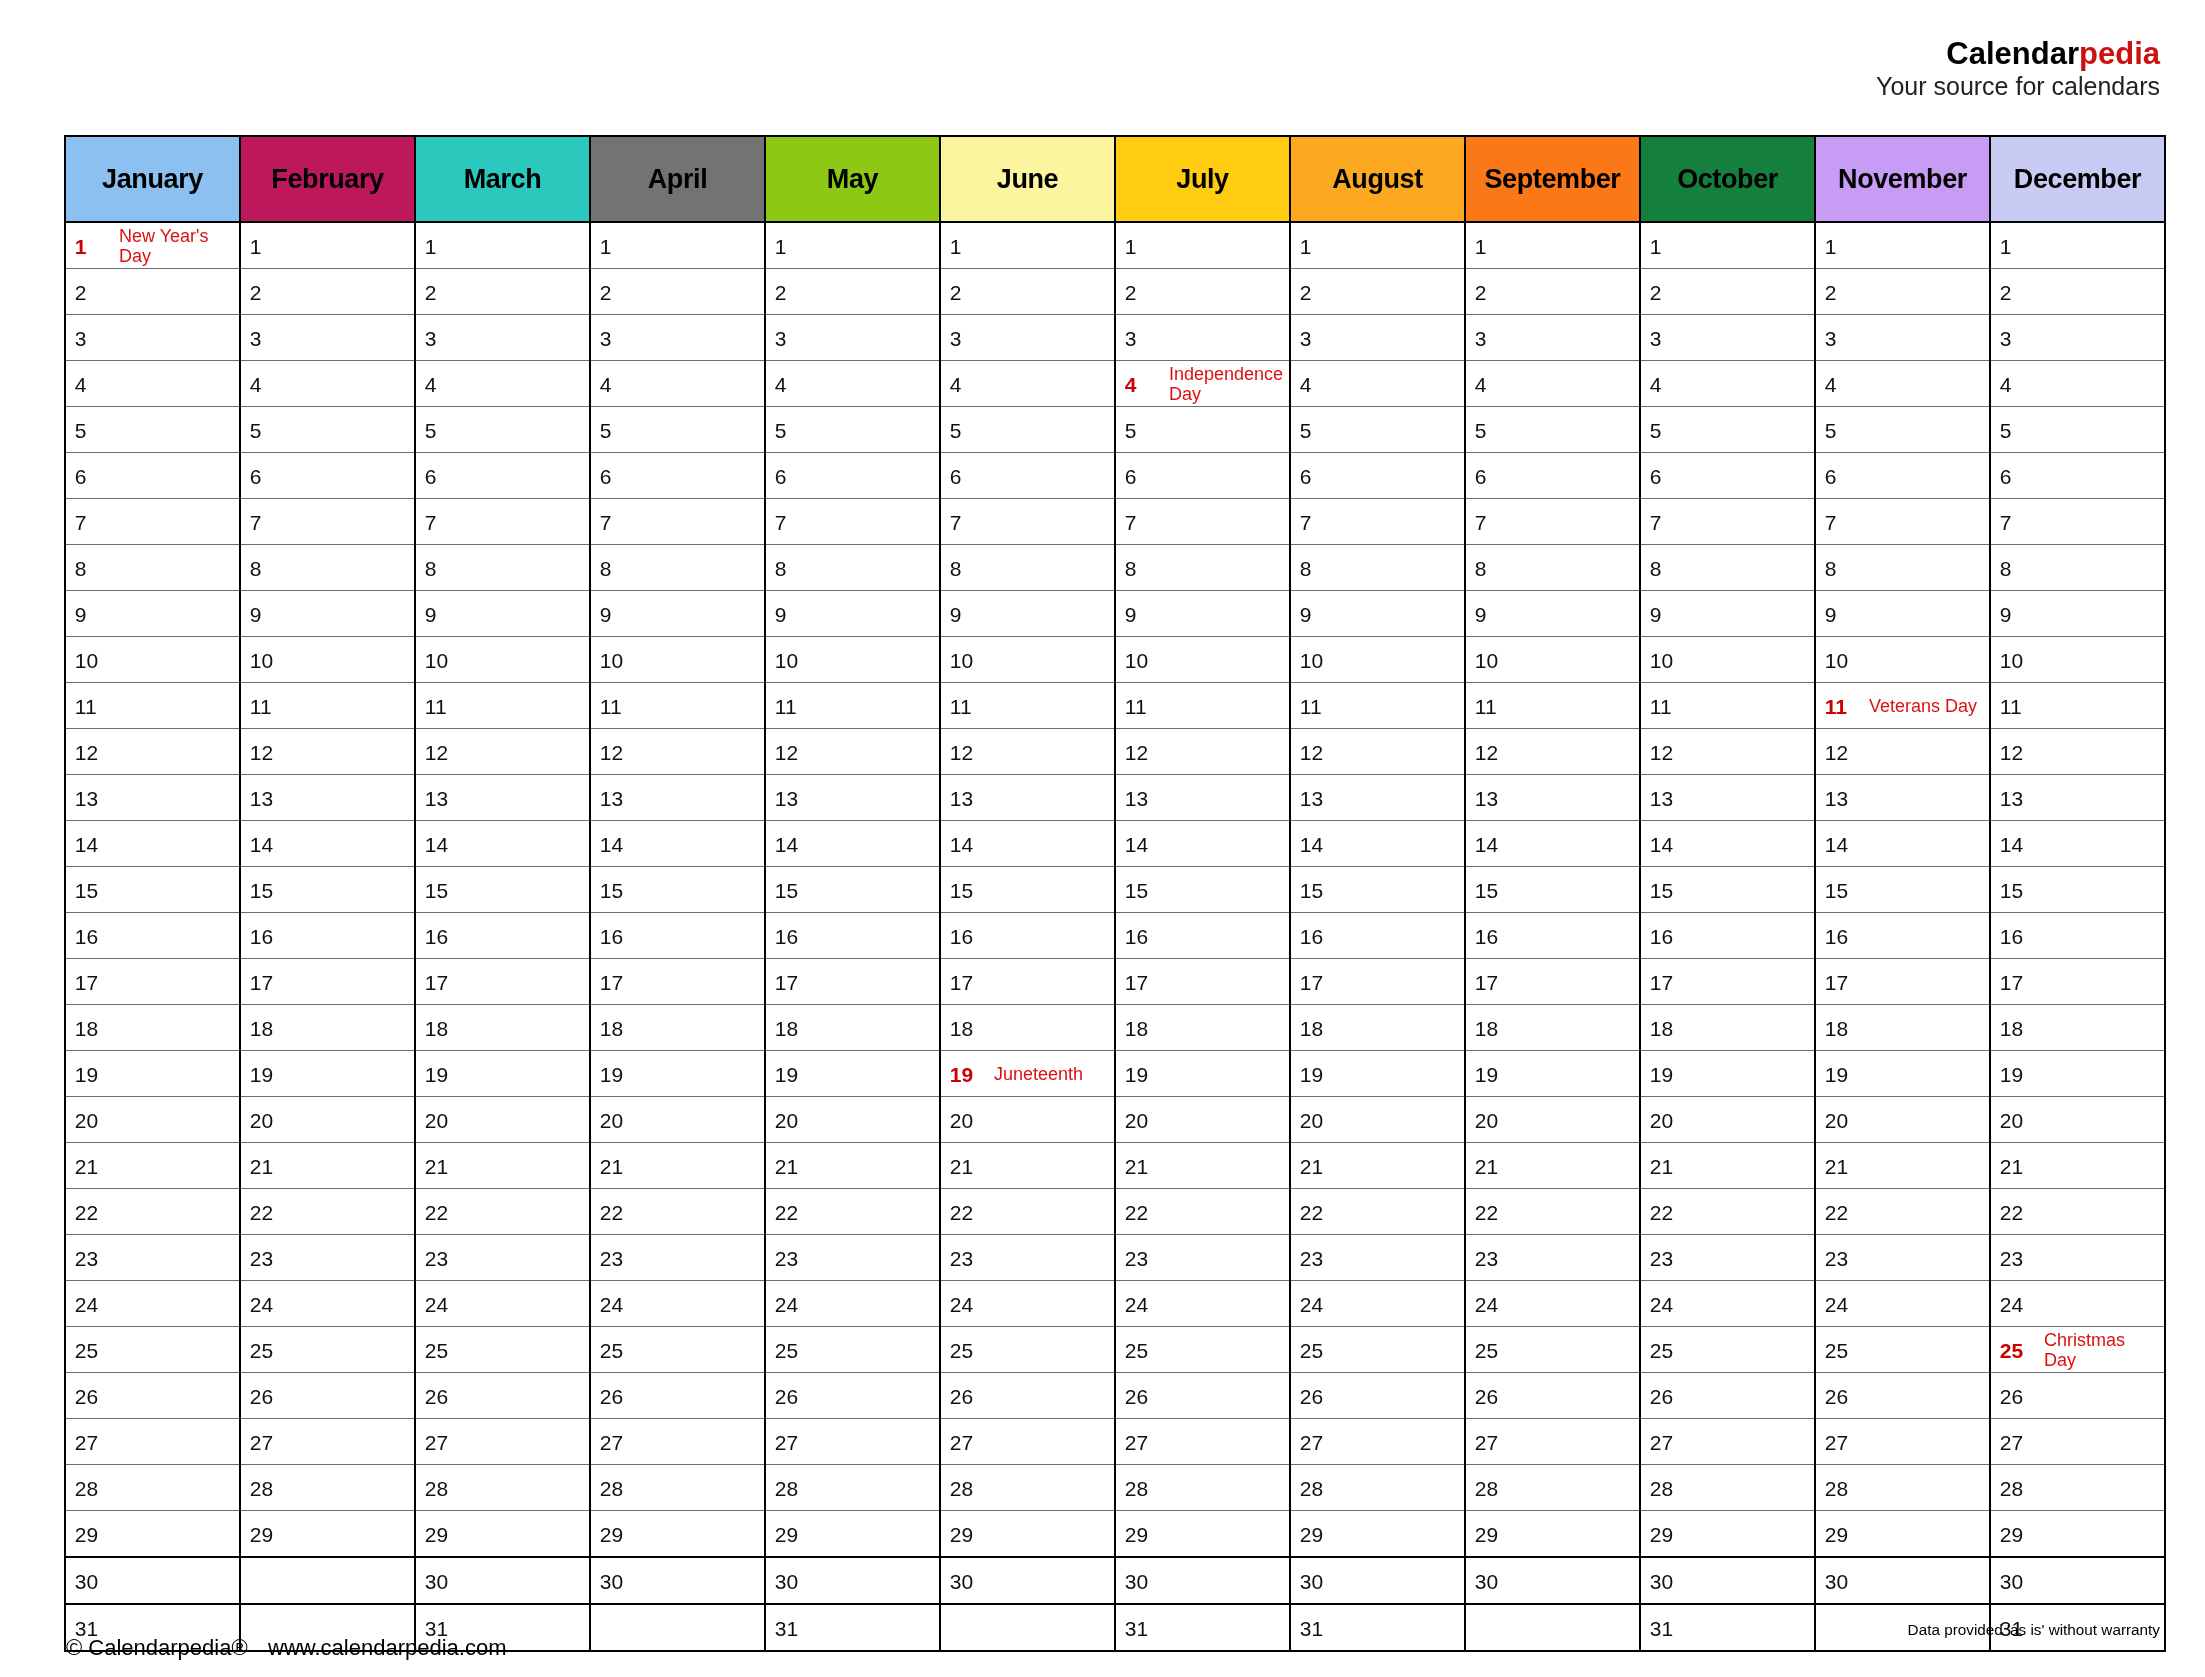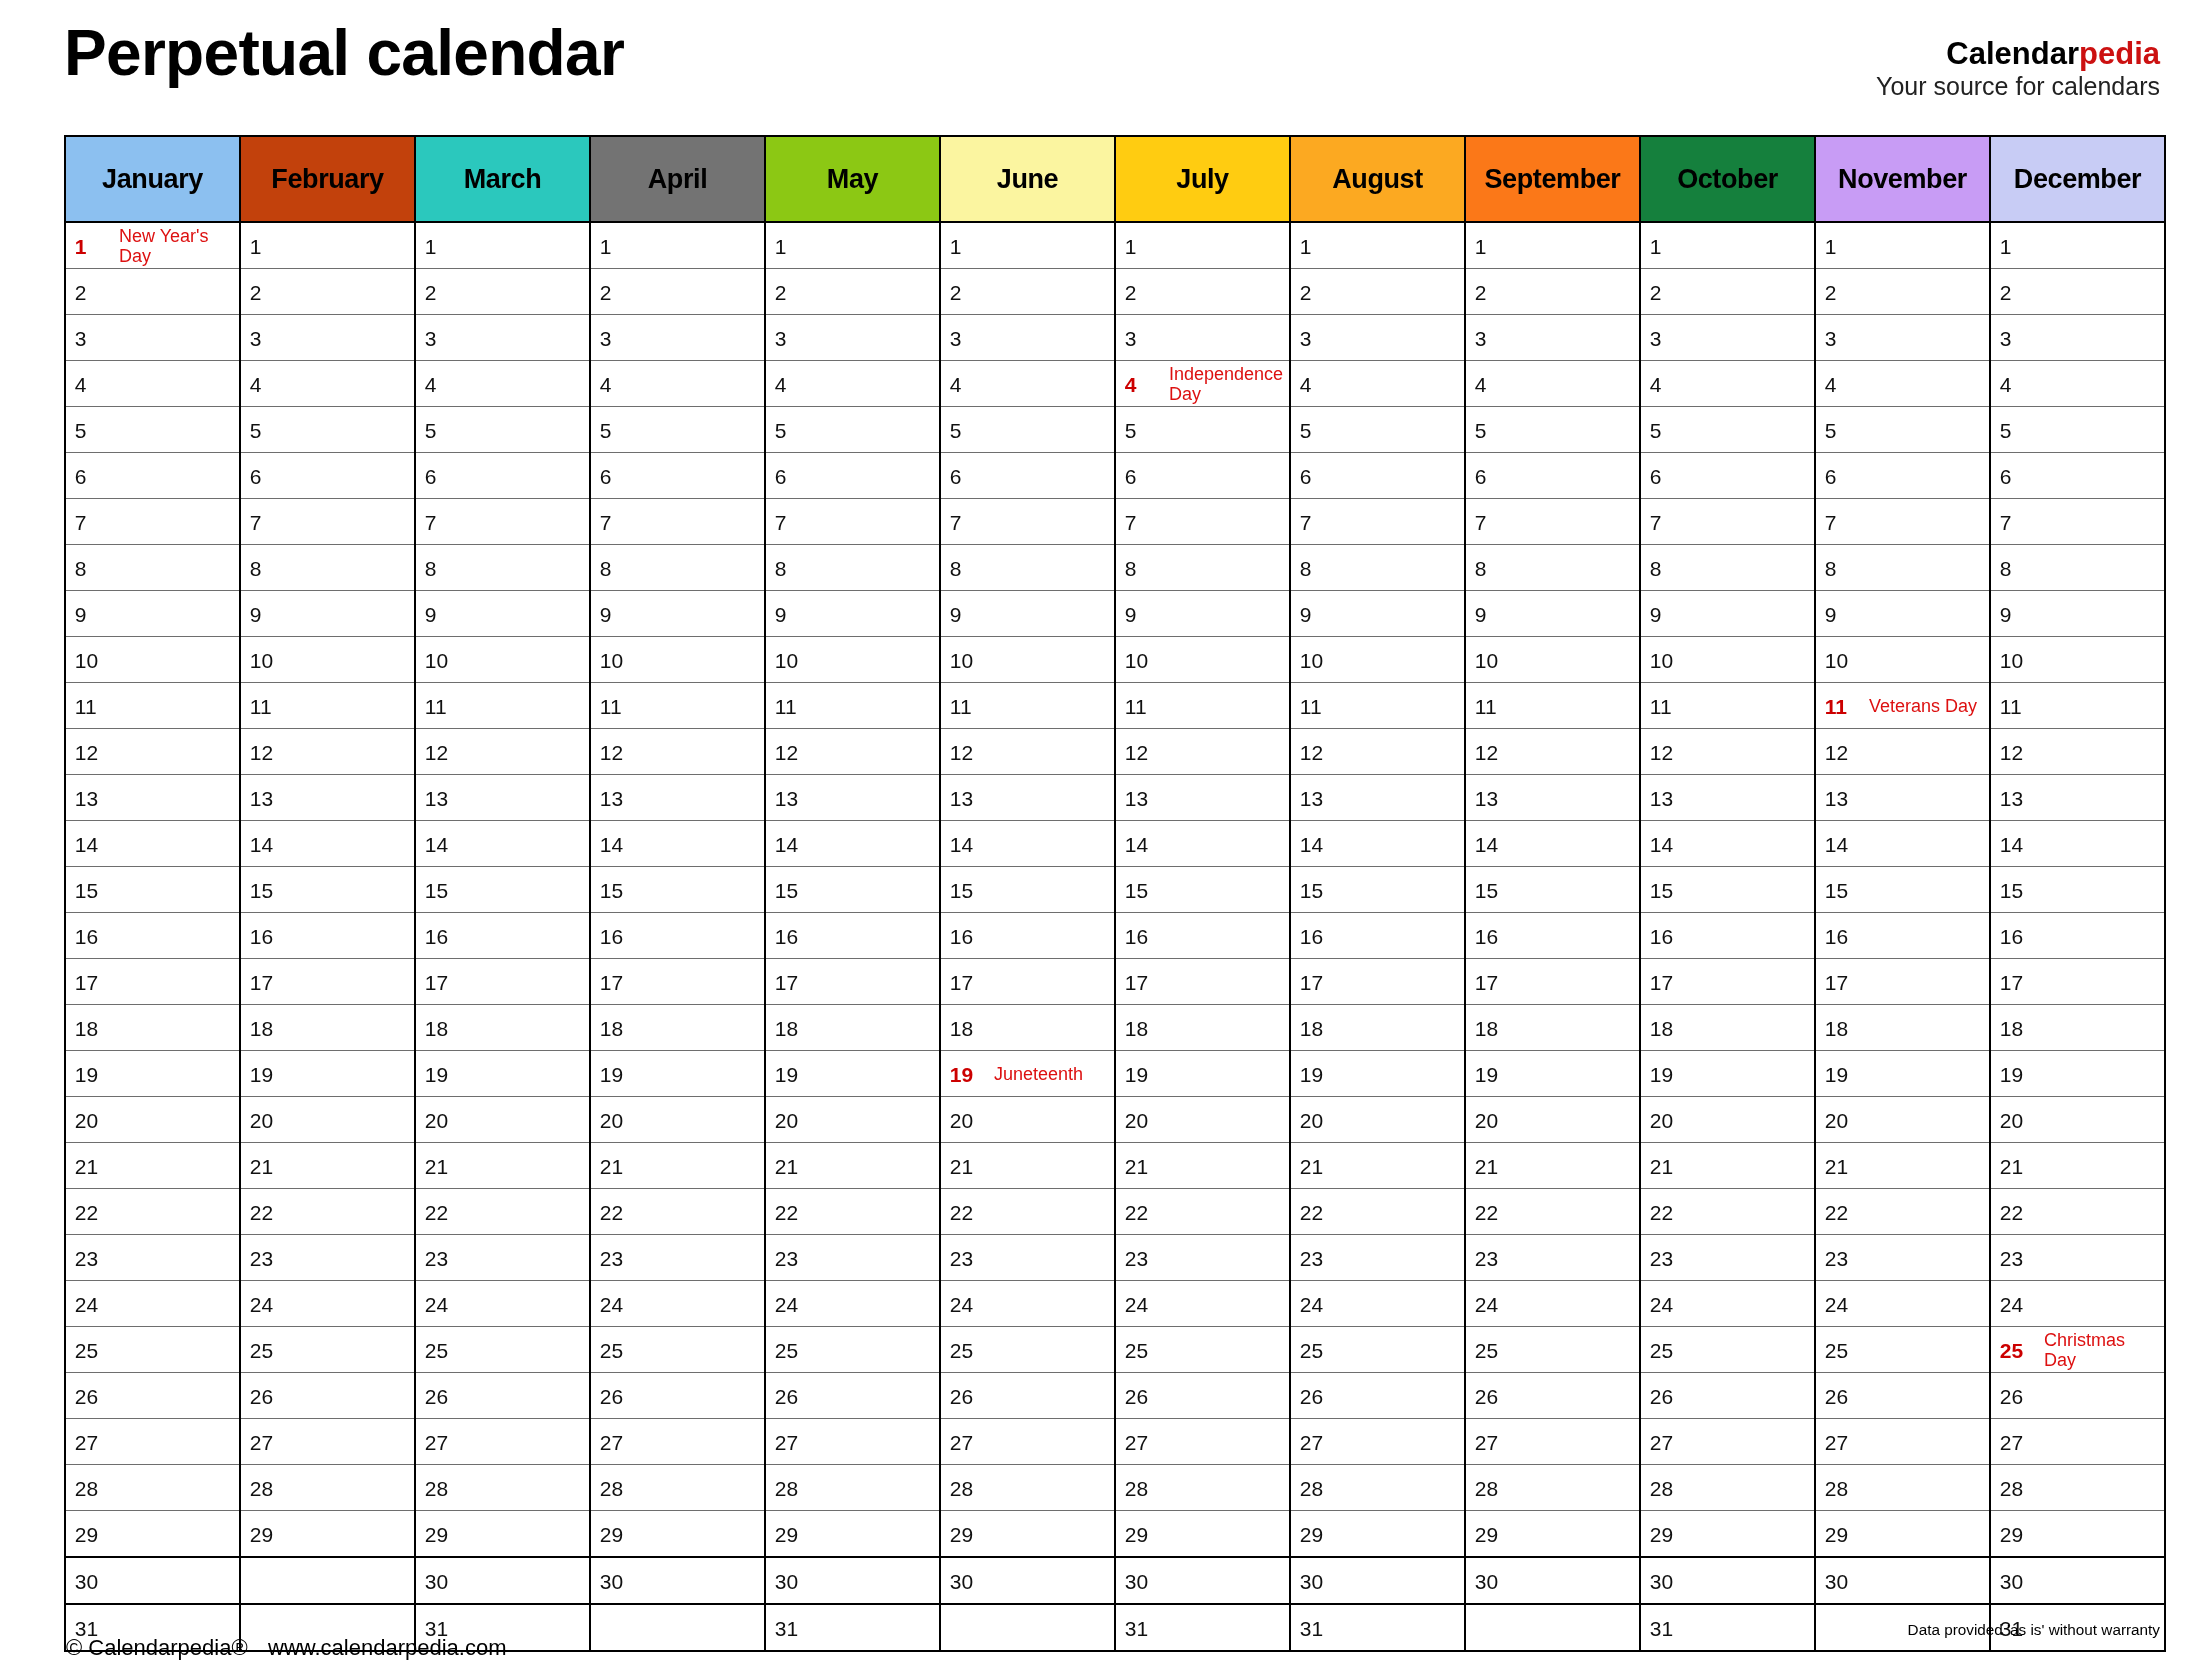--- a/index.html
+++ b/index.html
@@ -162,21 +162,20 @@
     color: #000000;
     white-space: nowrap;
   }
 </style>
 </head>
 <body>
 
 <div class="page">
 
   <div class="hdr">
-    <div class="title">Perpetual calendar</div>
     <div class="brand">
       <div class="brand-top"><span>Calendar</span><span class="ped">pedia</span></div>
       <div class="brand-sub">Your source for calendars</div>
     </div>
   </div>
 
   <div class="cal-wrap">
     <table class="cal">
       <colgroup id="cal-cols">
           <col>
@@ -188,21 +187,21 @@
           <col>
           <col>
           <col>
           <col>
           <col>
           <col>
         </colgroup>
       <thead>
         <tr id="month-header-row">
             <th style="background: rgb(140, 192, 240);"><span>January</span></th>
-            <th style="background: #c2410c; margin-top: 36px;"><span>February</span></th>
+            <th style="background: #be185d; margin-top: 36px;"><span>February</span></th>
             <th style="background: rgb(43, 200, 189);"><span>March</span></th>
             <th style="background: #737373;"><span>April</span></th>
             <th style="background: rgb(140, 200, 20);"><span>May</span></th>
             <th style="background: rgb(251, 245, 160);"><span>June</span></th>
             <th style="background: rgb(255, 204, 17);"><span>July</span></th>
             <th style="background: rgb(252, 169, 33);"><span>August</span></th>
             <th style="background: rgb(251, 120, 24);"><span>September</span></th>
             <th style="background: #15803d;"><span>October</span></th>
             <th style="background: rgb(200, 156, 245);"><span>November</span></th>
             <th style="background: rgb(200, 204, 245);"><span>December</span></th>

